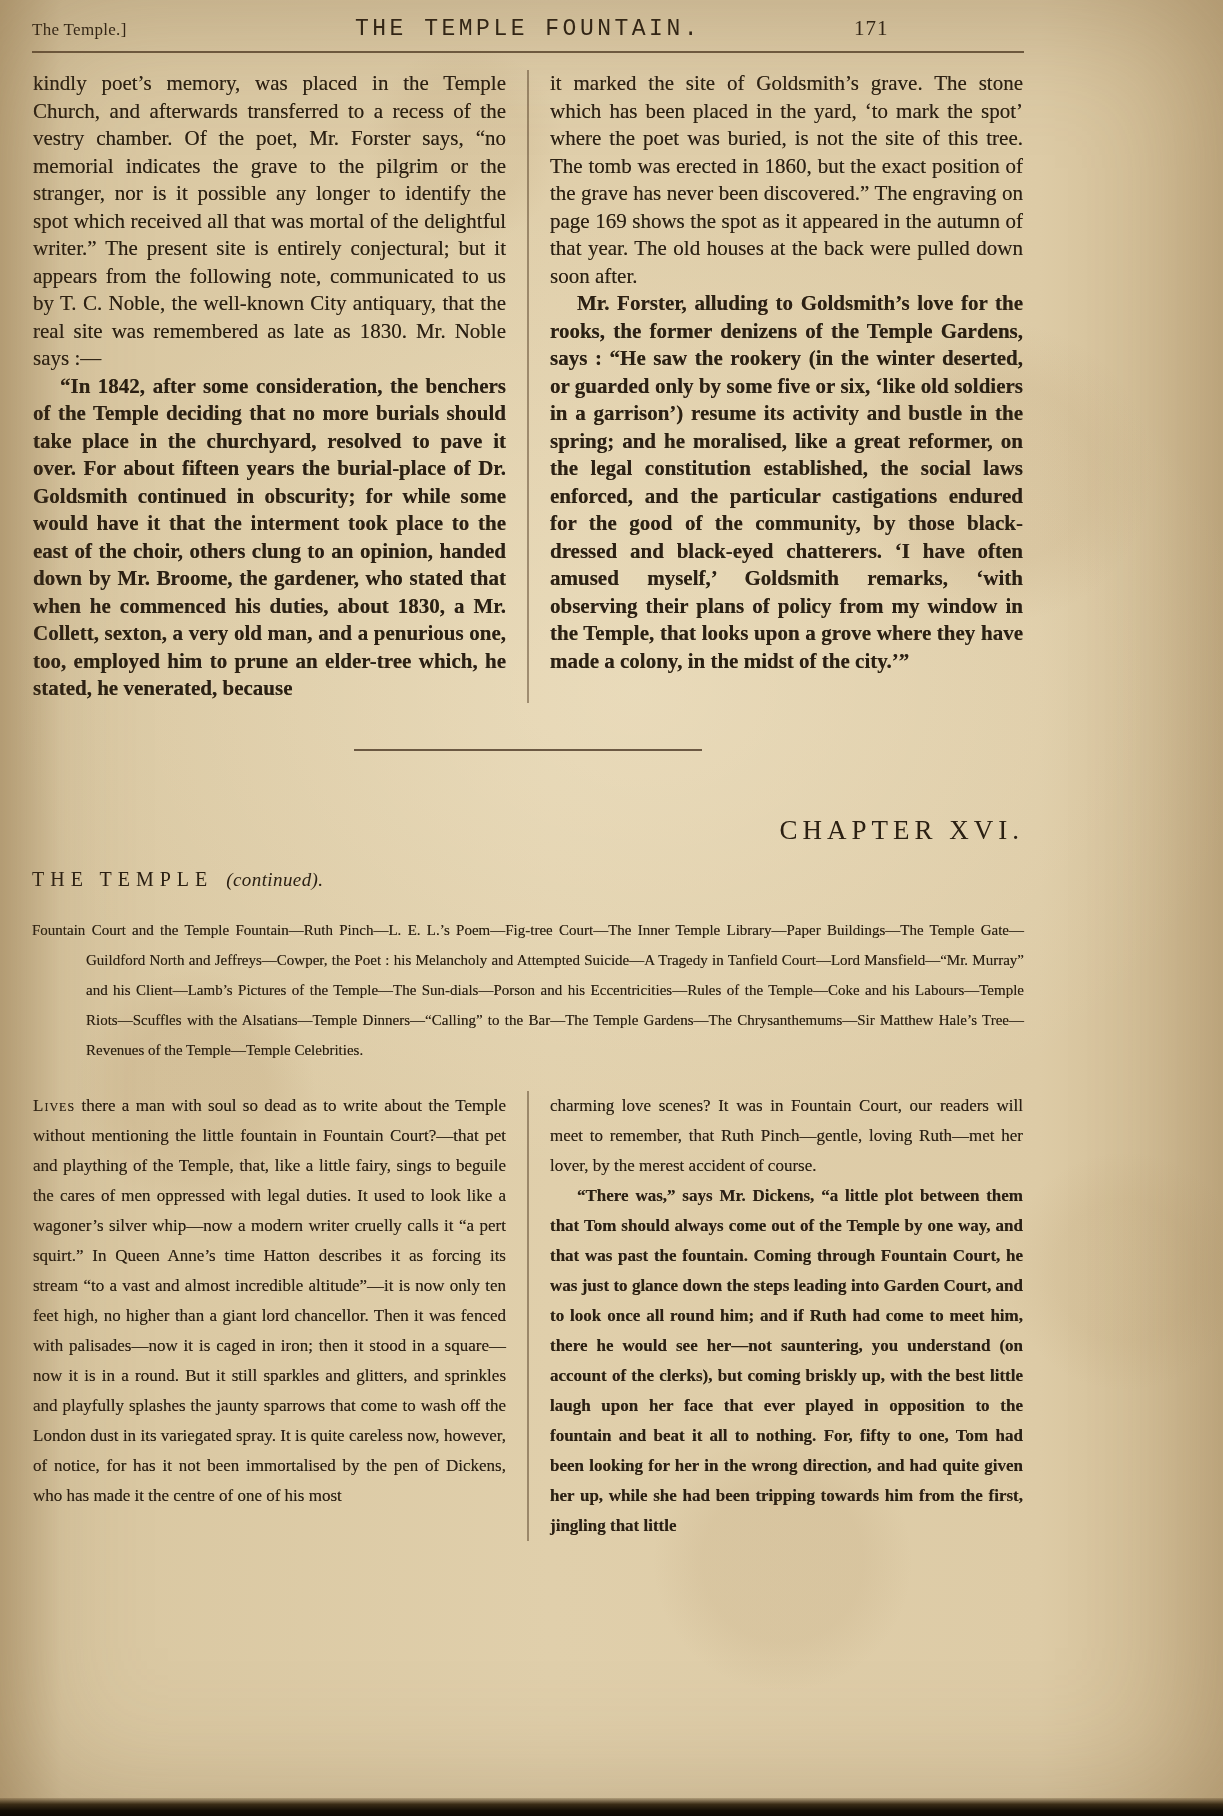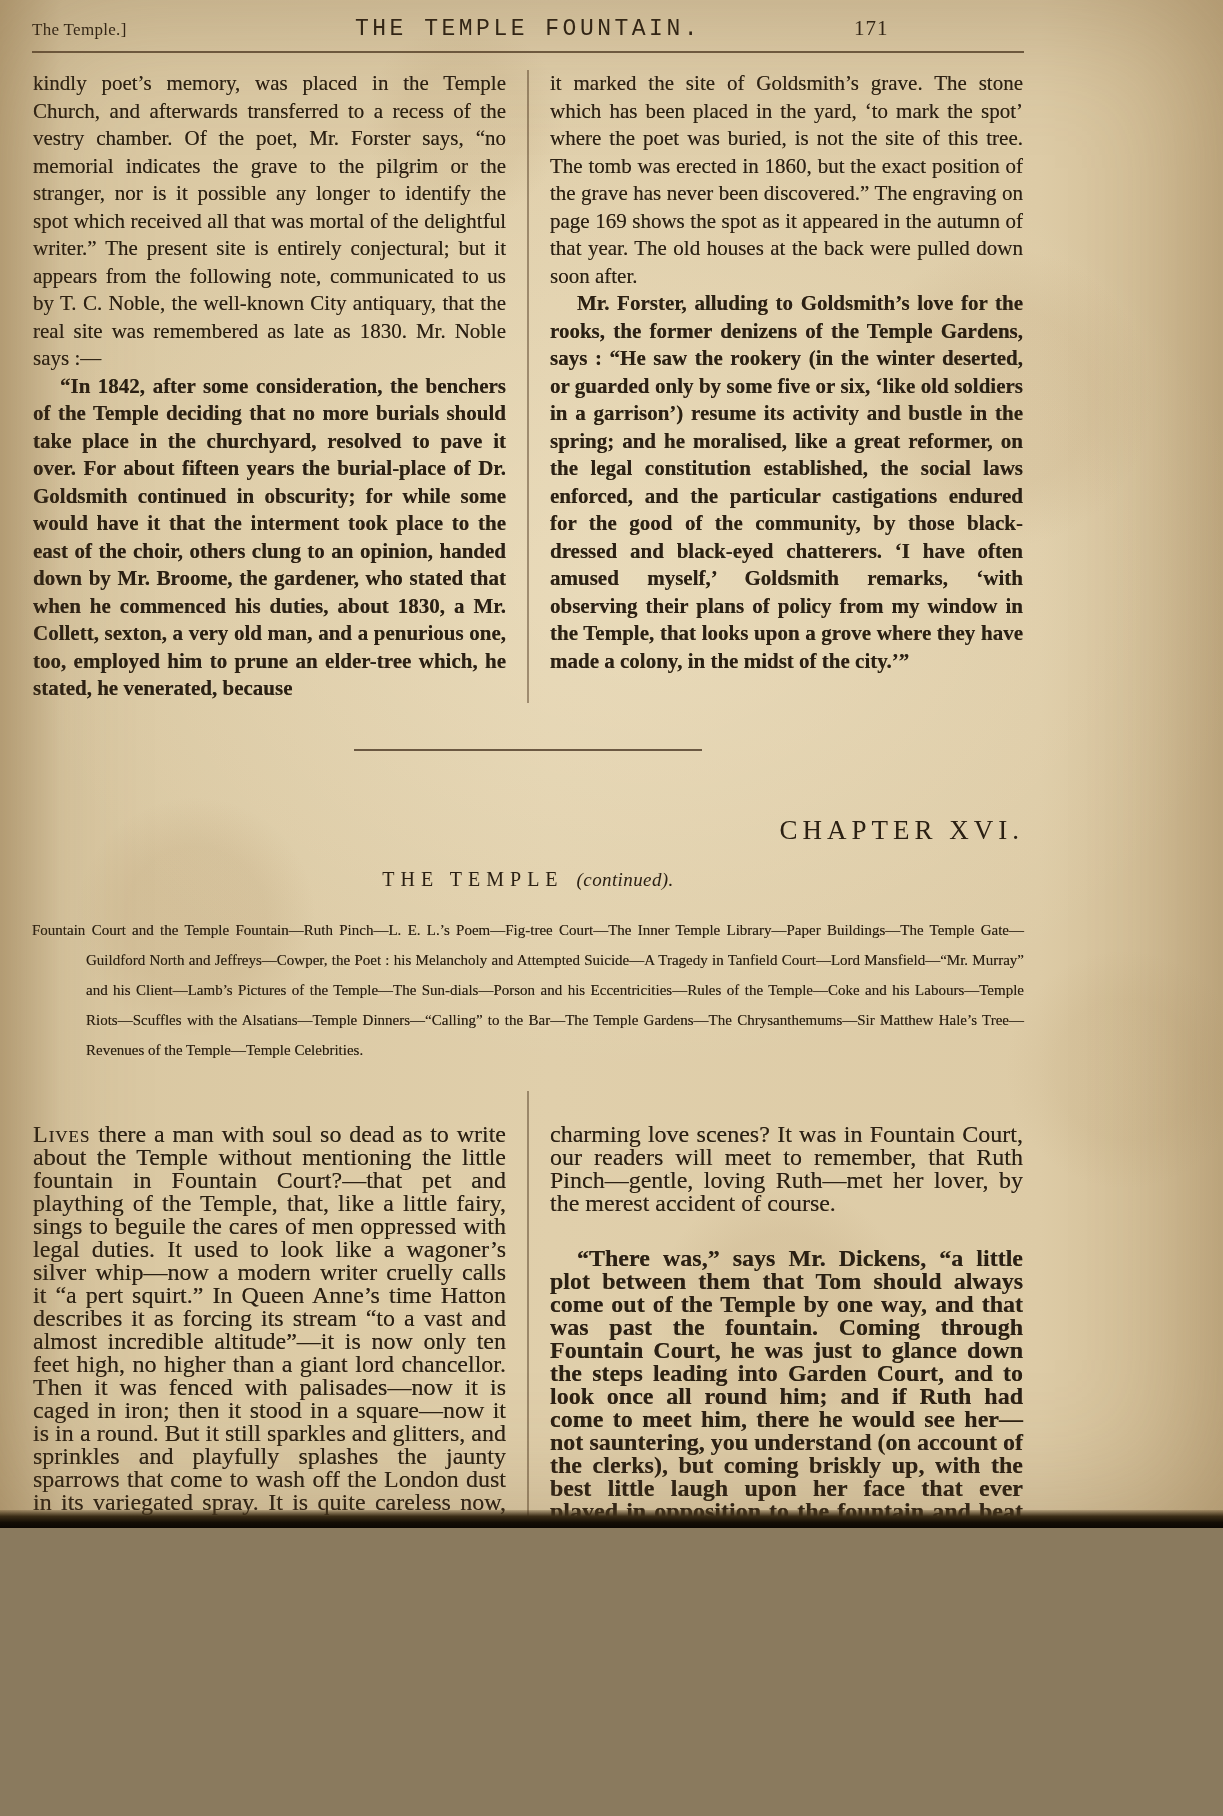--- a/index.html
+++ b/index.html
@@ -1,21 +1,21 @@
 <!DOCTYPE html>
 <html style="--paper: #dccaa5; --ink: #2b2013;"><head>
 <meta charset="utf-8">
 <style>
   html, body { margin: 0; padding: 0; }
   body { background: #8a7a5e; }
 
   .scan {
     position: relative;
     width: 1223px;
-    height: 1528px;
+    height: 1816px;
     margin: 0 auto;
     overflow: hidden;
     background:
       radial-gradient(ellipse 900px 700px at 52% 38%, rgba(255,246,222,0.30), rgba(255,246,222,0) 70%),
       linear-gradient(90deg, #c3ad84 0%, #d9c7a1 5%, #e0cfab 45%, #ddcba6 85%, #cdb78e 100%);
     background-color: var(--paper, #dccaa5);
     font-family: "Liberation Serif", "DejaVu Serif", serif;
     color: var(--ink, #2b2013);
   }
 
@@ -73,37 +73,37 @@
   
   .chapter-title {
     margin: 0 0 22px 0;
     text-align: right;
     font-weight: normal;
     font-size: 27px;
     letter-spacing: 5px;
   }
   .chapter-sub {
     margin: 16px 0 24px 0;
-    text-align: center;
+    text-align: left;
     font-weight: normal;
     font-size: 20px;
   }
   .sub-main { letter-spacing: 6px; }
   .sub-italic { font-style: italic; letter-spacing: 0.4px; margin-left: 8px; font-size: 19px; }
 
   .synopsis {
     font-size: 15px;
     line-height: 30px;
     padding-left: 54px;
     text-indent: -54px;
     text-align: justify;
   }
 
   .body-sec { margin-top: 26px; }
-  .body-sec p { font-size: 24px; line-height: 23px; margin-top: 32px; }
+  .body-sec p { font-size: 17px; line-height: 30px; }
 
   .lead-caps { font-variant: small-caps; letter-spacing: 1px; }
 
   
   .scan-edge {
     position: absolute; left: 0; bottom: 0; width: 100%; height: 18px;
     background: linear-gradient(180deg, rgba(90,68,38,0.25) 0%, #3a2c16 35%, #130d05 70%, #0b0703 100%);
   }
 </style>
 </head>

